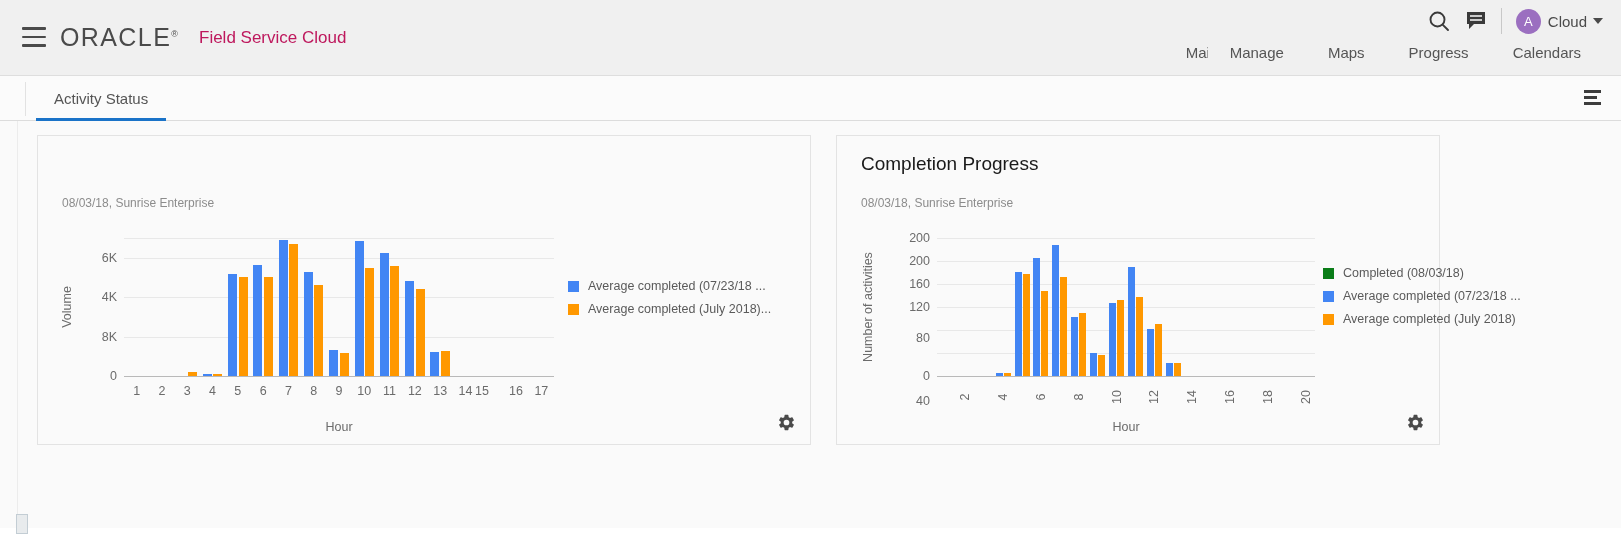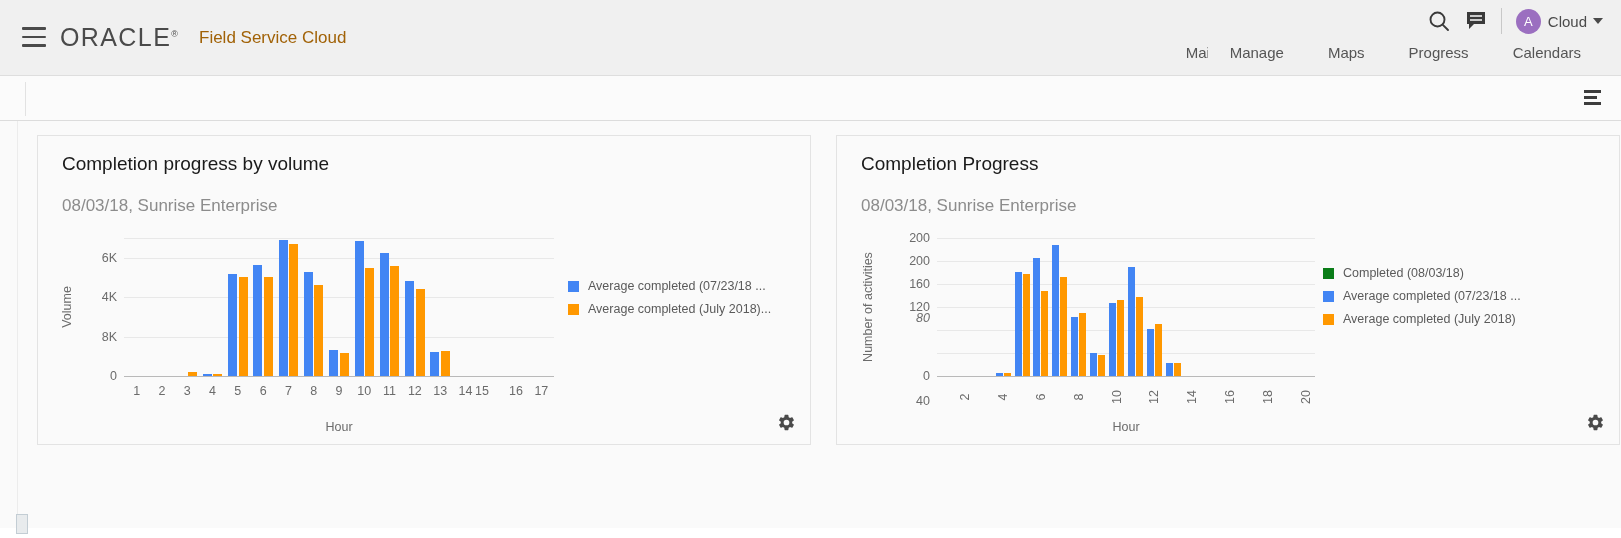--- a/index.html
+++ b/index.html
@@ -27,21 +27,21 @@
     margin-bottom: 6px; border-radius: 1px;
   }
   .oracle-logo {
     position: absolute; left: 60px; top: 23px;
     font-size: 25px; letter-spacing: 1.4px;
     color: #4a4a4a; font-weight: 400;
   }
   .oracle-logo sup { font-size: 9px; vertical-align: super; }
   .app-title {
     position: absolute; left: 199px; top: 28px;
-    font-size: 17px; color: #a16207;
+    font-size: 17px; color: #be185d;
   }
 
   .top-right-icons {
     position: absolute; right: 18px; top: 8px;
     display: flex; align-items: center; gap: 14px;
   }
   .icon-btn { cursor: pointer; display: flex; align-items: center; }
   .divider-v { width: 1px; height: 26px; background: #c8c8c8; }
   .avatar {
     width: 25px; height: 25px; border-radius: 50%;
@@ -96,29 +96,29 @@
 
   
   .content { position: relative; height: 417px; background: #fafafa; }
   .card {
     position: absolute; top: 14px;
     background: #fafafa;
     border: 1px solid #e3e3e3;
     height: 310px;
   }
   #card-1 { left: 37px; width: 774px; }
-  #card-2 { left: 836px; width: 784px; }
+  #card-2 { left: 836px; width: 604px; }
 
   .card-title {
     position: absolute; left: 24px; top: 17px;
     font-size: 19px; color: #1a1a1a; font-weight: 400;
   }
   .card-subtitle {
     position: absolute; left: 24px; top: 60px;
-    font-size: 17px; color: #8c8c8c;
+    font-size: 12px; color: #8c8c8c;
   }
   .gear-icon {
     position: absolute; right: 14px; bottom: 8px;
     cursor: pointer;
   }
 
   
   .chart-area { position: absolute; }
   .y-axis-title {
     position: absolute;
@@ -204,32 +204,32 @@
     <a class="nav-truncated">Main</a>
     <a>Manage</a>
     <a>Maps</a>
     <a>Progress</a>
     <a>Calendars</a>
   </div>
 </div>
 
 <div class="tabbar">
   <div class="tab-sep"></div>
+  <div class="tab active">Activity Status</div>
   <div class="list-icon">
     <span></span>
     <span></span>
     <span></span>
   </div>
 </div>
 
 <div class="content">
   <div class="left-rail"></div>
 
   <div class="card" id="card-1">
-    <div class="card-title">Completion progress by volume</div>
     <div class="card-subtitle">08/03/18, Sunrise Enterprise</div>
     <div class="chart-area" id="chart-1" style="left: 0px; top: 88px; width: 774px; height: 215px;">
         <div class="y-axis-title" style="left: 22px; top: 152px; width: 138px; text-align: center;">Volume</div>
         <div class="plot" style="left: 86px; top: 14px; width: 430px; height: 138px;">
           <div class="axisline" style="top: 138px; width: 430px;"></div>
           <div class="ytick" style="top: 138px;">0</div>
           <div class="gridline" style="top: 98.5714px; width: 430px;"></div>
           <div class="ytick" style="top: 98.5714px;">8K</div>
           <div class="gridline" style="top: 59.1429px; width: 430px;"></div>
           <div class="ytick" style="top: 59.1429px;">4K</div>
@@ -298,21 +298,21 @@
     <div class="card-title">Completion Progress</div>
     <div class="card-subtitle">08/03/18, Sunrise Enterprise</div>
     <div class="chart-area" id="chart-2" style="left: 0px; top: 88px; width: 748px; height: 215px;">
         <div class="y-axis-title" style="left: 24px; top: 152px; width: 138px; text-align: center;">Number of activities</div>
         <div class="plot" style="left: 100px; top: 14px; width: 378px; height: 138px;">
           <div class="axisline" style="top: 138px; width: 378px;"></div>
           <div class="ytick" style="top: 138px;">0</div>
           <div class="gridline" style="top: 115px; width: 378px;"></div>
           <div class="ytick" style="top: 115px; margin-top: 48px;">40</div>
           <div class="gridline" style="top: 92px; width: 378px;"></div>
-          <div class="ytick" style="top: 80px; font-style: italic;">80</div>
+          <div class="ytick" style="top: 100px;">80</div>
           <div class="gridline" style="top: 69px; width: 378px;"></div>
           <div class="ytick" style="top: 69px;">120</div>
           <div class="gridline" style="top: 46px; width: 378px;"></div>
           <div class="ytick" style="top: 46px;">160</div>
           <div class="gridline" style="top: 23px; width: 378px;"></div>
           <div class="ytick" style="top: 23px;">200</div>
           <div class="gridline" style="top: 0px; width: 378px;"></div>
           <div class="ytick" style="top: 0px;">200</div>
           <div class="gridline" style="top: 0px; width: 378px;"></div>
           <div class="bar" style="background: rgb(66, 133, 244); width: 7px; height: 2.875px; left: 58.65px;"></div>

